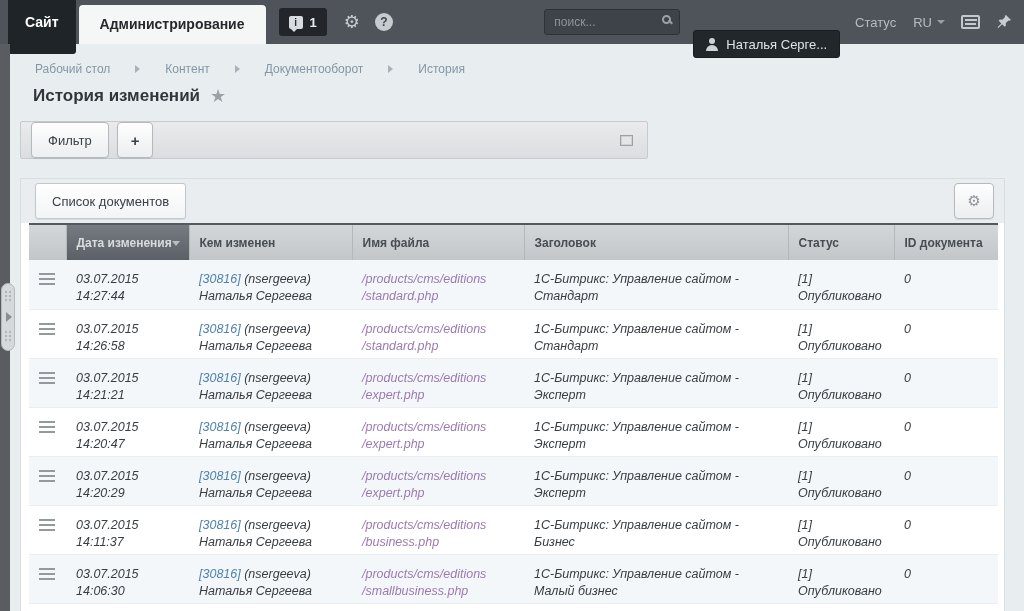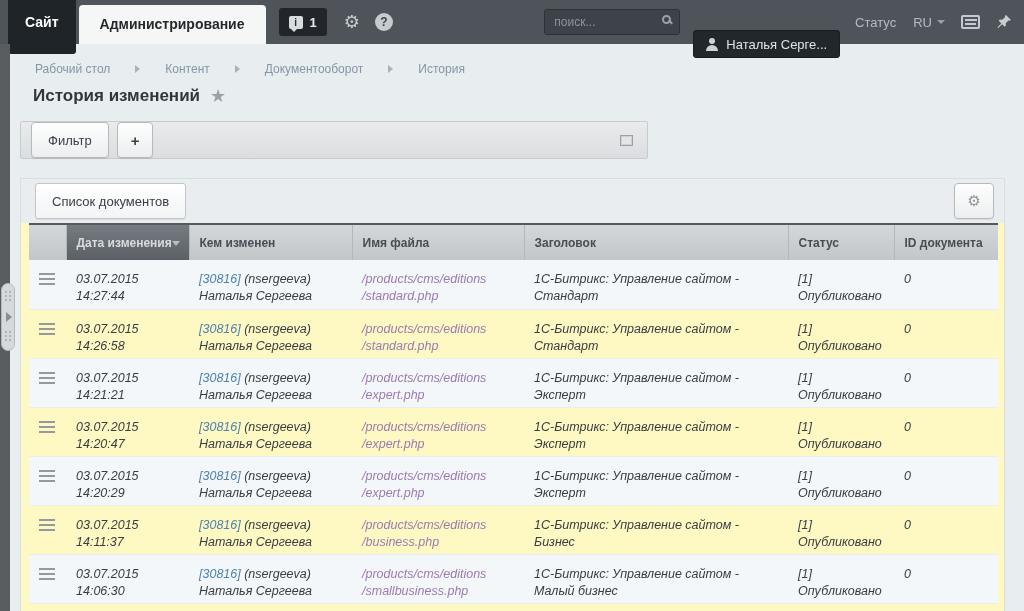--- a/index.html
+++ b/index.html
@@ -111,21 +111,21 @@
     border:1px solid #b5babe; border-radius:4px; font-size:13px; color:#3b4147;
     font-family:Liberation Sans, sans-serif; cursor:pointer; box-shadow:0 1px 1px rgba(0,0,0,.08);
   }
   .btn-plus { padding:0 13px; font-size:15px; font-weight:bold; }
   .filter-square { margin-left:auto; margin-right:4px; width:13px; height:11px;
     border:1px solid #9ba1a6; background:#e3e5e7; box-shadow:inset 0 0 0 1px #cfd2d5; cursor:pointer;}
 
   
   .grid-panel {
     position:absolute; left:10px; right:19px; top:134px; bottom:0;
-    background:#fef9c3; border:1px solid #d9dde0; border-bottom:none;
+    background:#ffffff; border:1px solid #d9dde0; border-bottom:none;
   }
   .grid-toolbar { background:#e9edf0; padding:8px 10px 8px 14px; display:flex; align-items:center; height:44px; }
   .btn-listtab { background:linear-gradient(#ffffff,#f2f4f5); border-color:#c2c7ca; border-radius:3px; }
   .btn-gear { margin-left:auto; width:40px; padding:0; color:#8f959a; font-size:15px; line-height:26px; }
 
   table.grid { border-collapse:collapse; table-layout:fixed; width:969px; margin:0 8px; }
   .grid th {
     background:linear-gradient(#d3d7d9,#c2c6c9); border-top:2px solid #54595e;
     border-right:1px solid #b3b8bb; font-size:12px; color:#474d53;
     text-align:left; padding:4px 10px; font-weight:bold; line-height:14px; height:36px;

